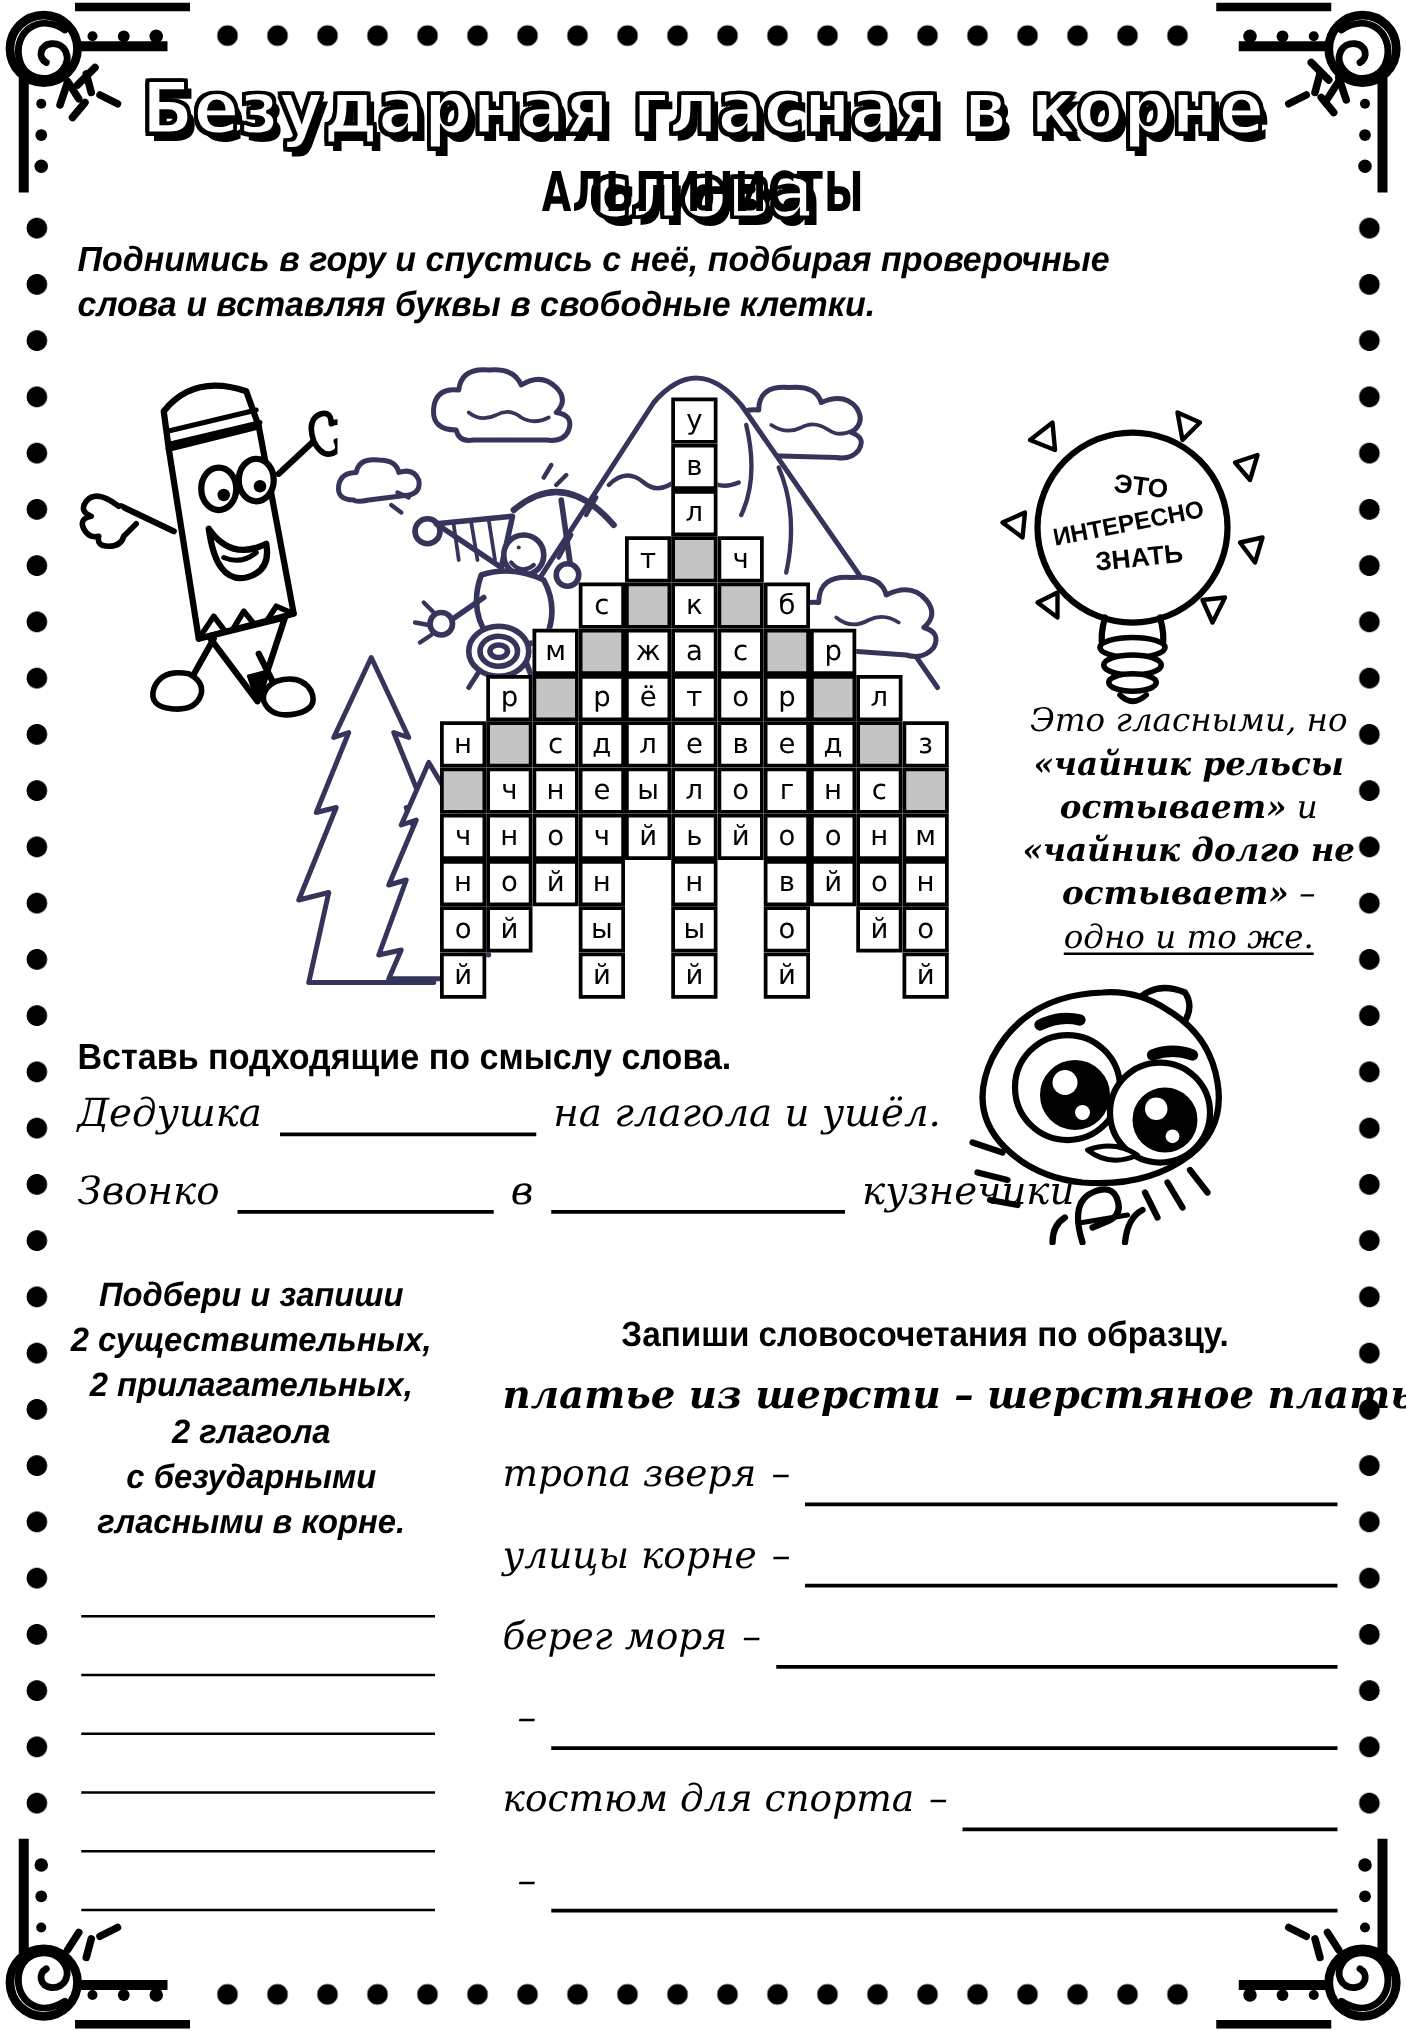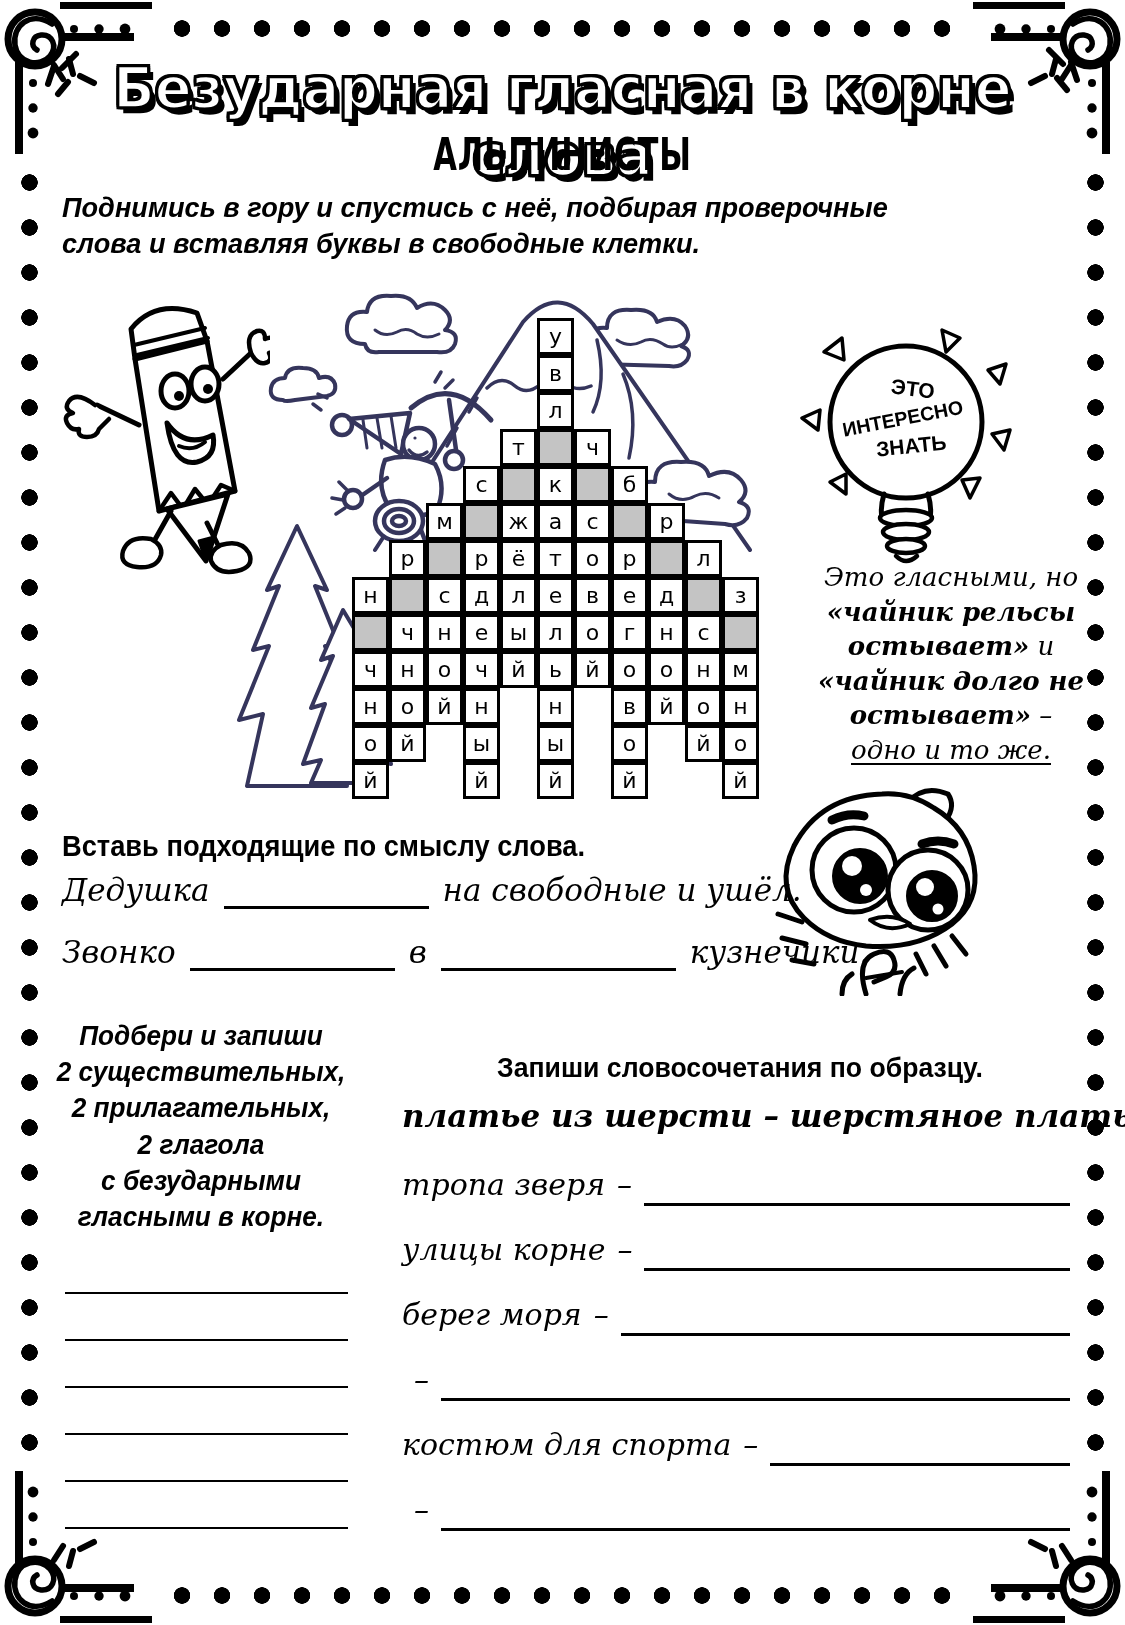--- a/index.html
+++ b/index.html
@@ -71,21 +71,21 @@
             transform:scaleX(.97);transform-origin:center top;}
   .leftlines{position:absolute;left:65px;top:1247px;width:283px;}
   .wline{height:45px;border-bottom:2px solid #000;}
 
   
   .righth{position:absolute;left:400px;top:1052px;width:680px;text-align:center;
           transform:scaleX(.95);transform-origin:center top;font-size:28px;}
   .example{position:absolute;left:402px;top:1098px;width:690px;white-space:nowrap;
            font:italic 700 31px "DejaVu Serif",serif;}
   .phrases{position:absolute;left:402px;top:1162px;width:668px;}
-  .phrase-row{display:flex;align-items:center;height:45px;margin-bottom:20px;}
+  .phrase-row{display:flex;align-items:flex-start;height:45px;margin-bottom:20px;}
   .phrase-label{font:italic 30px "DejaVu Serif",serif;white-space:nowrap;line-height:36px;}
   .phrase-dash{font:italic 30px "DejaVu Serif",serif;margin:0 12px;line-height:36px;}
   .pline{flex:1;height:40px;border-bottom:3px solid #000;}
 </style>
 </head>
 <body>
 
 <div class="page">
 
   <svg width="0" height="0" style="position:absolute">
@@ -319,21 +319,21 @@
       <div><span>Это гласными, но</span></div>
       <div><span class="b">«чайник рельсы</span></div>
       <div><span class="b">остывает»</span><span> и</span></div>
       <div><span class="b">«чайник долго не</span></div>
       <div><span class="b">остывает»</span><span> –</span></div>
       <div><span class="u">одно и то же.</span></div>
     </div>
 
   <div class="h2 fillh">Вставь подходящие по смыслу слова.</div>
   <div class="sentences">
-      <div class="sentence"><span>Дедушка</span><span class="blank" style="width: 205px;"></span><span>на свободные и ушёл.</span></div>
+      <div class="sentence"><span>Дедушка</span><span class="blank" style="width: 205px;"></span><span>на глагола и ушёл.</span></div>
       <div class="sentence"><span>Звонко</span><span class="blank" style="width: 205px;"></span><span>в</span><span class="blank" style="width: 235px;"></span><span>кузнечики.</span></div>
     </div>
 
   <svg class="cat" viewBox="0 0 220 228" fill="none" stroke="#000" stroke-width="5" stroke-linecap="round" stroke-linejoin="round">
     <path d="M138 34 q16 -18 40 -8 q8 12 -2 26" stroke-width="5"></path>
     <path d="M112 26 q-62 2 -88 52 q-20 42 10 72 q24 24 62 28 q52 4 86 -22 q28 -22 22 -58 q-6 -38 -40 -58 q-24 -16 -52 -14 z" fill="#fff"></path>
     <path d="M62 52 q16 -8 32 -4" stroke-width="9"></path>
     <path d="M152 76 q16 -6 32 0" stroke-width="9"></path>
     <circle cx="84" cy="102" r="42" fill="#fff"></circle>
     <circle cx="90" cy="108" r="26" fill="#000" stroke-width="4"></circle>

